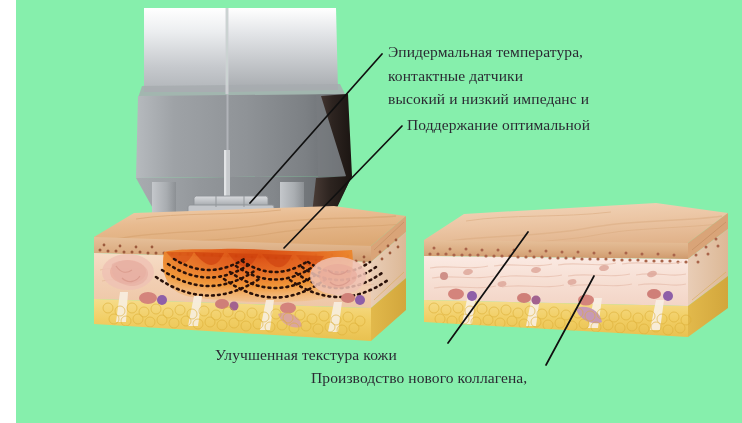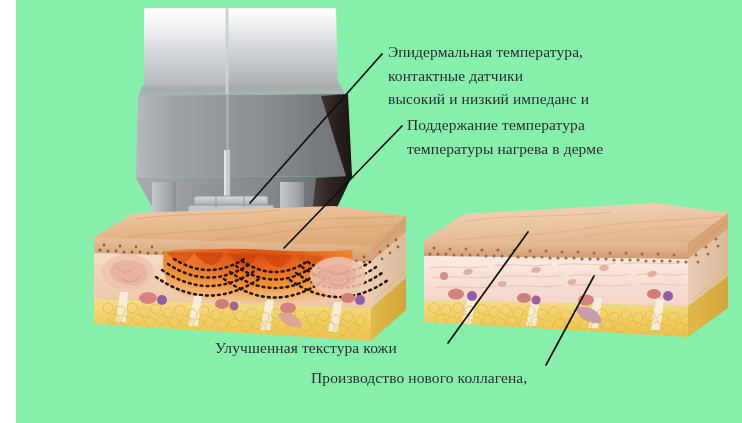--- a/index.html
+++ b/index.html
@@ -27,21 +27,21 @@
     position: absolute;
     color: #2b2b33;
     font-family: "Liberation Serif", "DejaVu Serif", serif;
     font-size: 15.5px;
     line-height: 1.52;
     white-space: nowrap;
     letter-spacing: 0.1px;
   }
   #callout-epidermal { left: 372px; top: 40px; }
   #callout-optimal   { left: 391px; top: 113px; }
-  #callout-texture   { left: 199px; top: 336px; }
+  #callout-texture   { left: 199px; top: 343px; }
   #callout-collagen  { left: 295px; top: 366px; }
   .callout .ln { display: block; }
 </style>
 </head>
 <body>
 
 <div id="stage">
 
   <svg id="art" viewBox="0 0 742 423" xmlns="http://www.w3.org/2000/svg">
     <defs>
@@ -556,22 +556,21 @@
     </g>
   </svg>
 
   <div class="callout" id="callout-epidermal">
     <span class="ln">Эпидермальная температура,</span>
     <span class="ln">контактные датчики</span>
     <span class="ln">высокий и низкий импеданс и</span>
   </div>
 
   <div class="callout" id="callout-optimal">
-    <span class="ln">Поддержание температура</span>
-    <span class="ln">температуры нагрева в дерме</span>
+    <span class="ln">Поддержание оптимальной</span>
   </div>
 
   <div class="callout" id="callout-texture">
     <span class="ln">Улучшенная текстура кожи</span>
   </div>
 
   <div class="callout" id="callout-collagen">
     <span class="ln">Производство нового коллагена,</span>
   </div>
 

